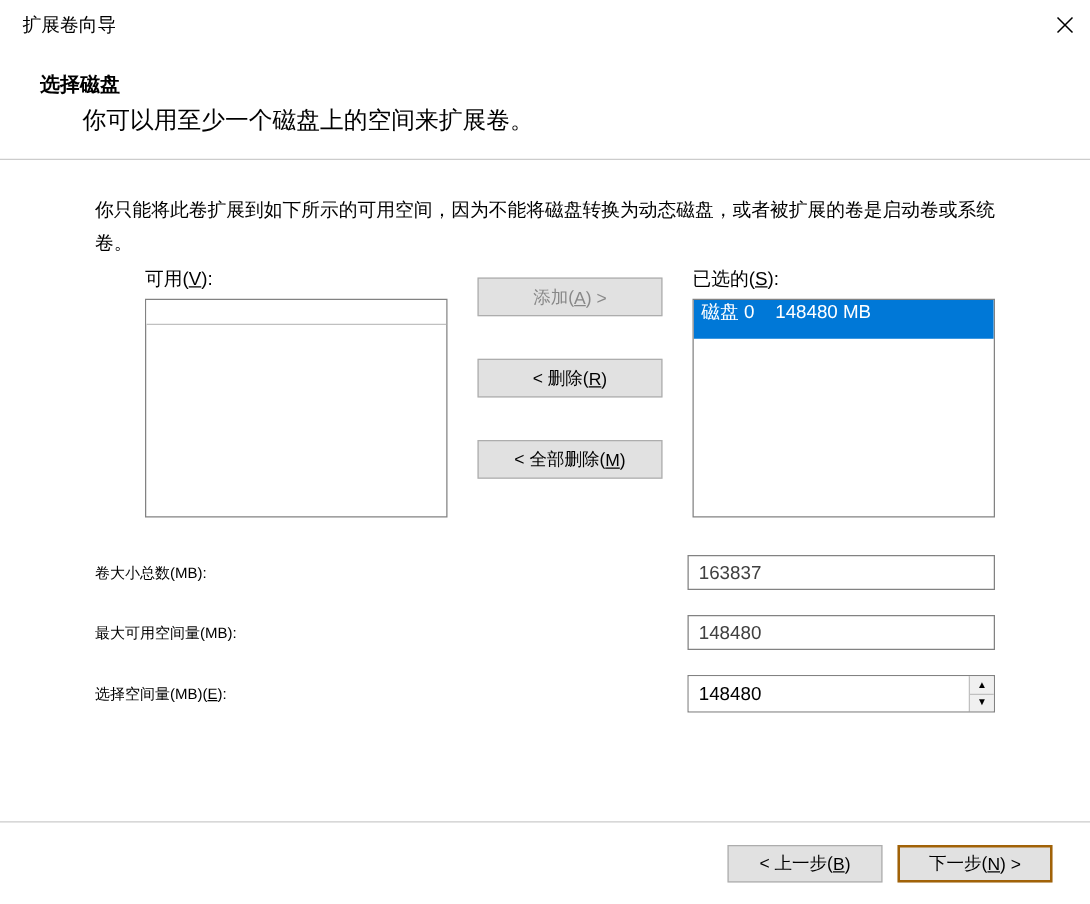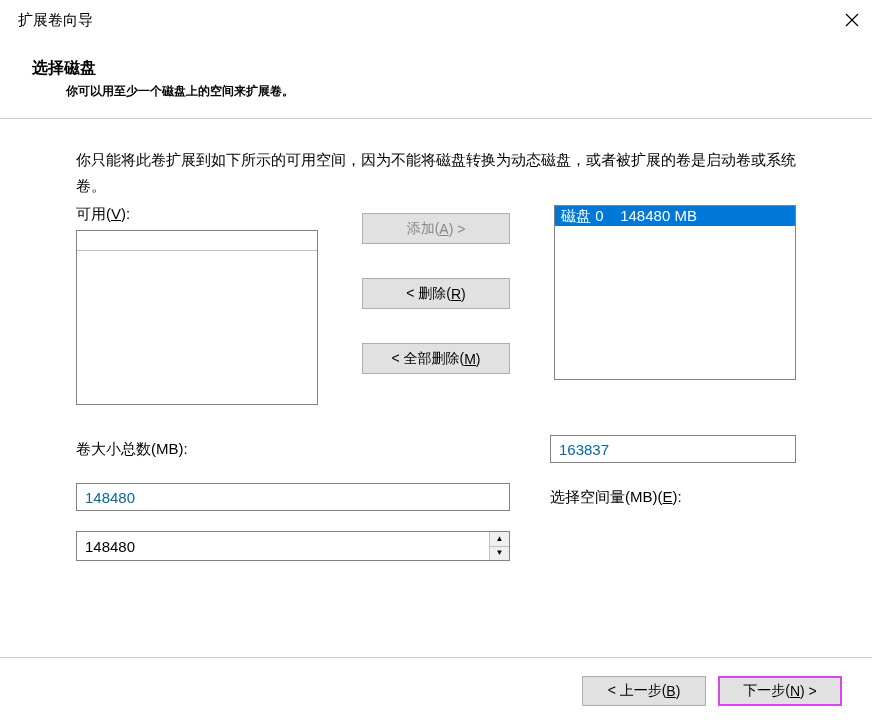--- a/index.html
+++ b/index.html
@@ -27,58 +27,59 @@
     align-items: center;
     justify-content: center;
     cursor: pointer;
   }
   .close-btn svg { width: 14px; height: 14px; }
 
   .heading-block {
     padding: 18px 20px 0 32px;
   }
   .heading-title { font-weight: 700; font-size: 16px; }
-  .heading-sub { margin: 4px 0 0 34px; font-size: 12px; font-weight: bold; }
+  .heading-sub { margin: 4px 0 0 34px; font-size: 19px; }
 
   .hr {
     border: none;
     border-top: 1px solid #ccc;
     margin: 18px 0 0 0;
   }
 
   .body {
     padding: 28px 76px 0 76px;
   }
   .info-text { font-size: 15px; line-height: 1.7; margin-bottom: 7px; }
 
   .lists-row {
     display: flex;
     align-items: flex-start;
     gap: 0;
+    margin-left: 40px;
   }
   .list-block { display: flex; flex-direction: column; }
   .list-label { font-size: 15px; margin-bottom: 6px; }
   .list-label .mn { text-decoration: underline; }
 
   .listbox {
     border: 1px solid #828282;
     width: 242px;
     height: 175px;
     background: #fff;
     overflow: auto;
     font-size: 15px;
   }
   .listbox.available .hdr {
     height: 20px;
     border-bottom: 1px solid #c0c0c0;
     background: #fff;
   }
   .list-item {
     padding: 0 6px;
-    height: 20px;
+    height: 31px;
     line-height: 20px;
     white-space: pre;
     font-size: 15px;
   }
   .list-item.selected {
     background: #0078d7;
     color: #fff;
   }
 
   .btn-col {
@@ -108,31 +109,31 @@
   .wbtn .mn { text-decoration: underline; }
 
   .fields {
     margin-top: 30px;
     display: grid;
     grid-template-columns: 1fr 246px;
     column-gap: 40px;
     row-gap: 20px;
     align-items: center;
   }
-  .flabel { font-size: 15px; }
+  .flabel { font-size: 12px; }
   .flabel .mn { text-decoration: underline; }
   .ro-box {
     border: 1px solid #828282;
     height: 28px;
     padding: 2px 8px;
     font-size: 15px;
     display: flex;
     align-items: center;
     background: #fff;
-    color:#0369a1;
+    color:#404040;
   }
   .spinner {
     display: flex;
     border: 1px solid #828282;
     height: 30px;
     background: #fff;
   }
   .spinner input {
     flex: 1;
     border: none;
@@ -179,21 +180,21 @@
     background: #e1e1e1;
     font-family: inherit;
     font-size: 14px;
     cursor: pointer;
     display: flex;
     align-items: center;
     justify-content: center;
   }
   .fbtn .mn { text-decoration: underline; }
   .fbtn.default {
-    border: 2px solid #d946ef;
+    border: 2px solid #a16207;
   }
 </style>
 </head>
 <body>
 
 <div class="titlebar">
   <div class="title">扩展卷向导</div>
   <div class="close-btn">
     <svg viewBox="0 0 14 14">
         <path d="M1 1 L13 13 M13 1 L1 13" stroke="#000" stroke-width="1.2" fill="none"></path>
@@ -233,30 +234,34 @@
           <span>)</span>
       </button>
       <button class="wbtn">
         <span>&lt; 全部删除(</span>
           <span class="mn">M</span>
           <span>)</span>
       </button>
     </div>
 
     <div class="list-block">
+      <div class="list-label">
+        <span>已选的(</span><span class="mn">S</span><span>):</span>
+      </div>
       <div class="listbox" id="selected-list">
           <div class="list-item selected">磁盘 0    148480 MB</div>
         </div>
     </div>
   </div>
 
   <div class="fields">
     <div class="flabel">卷大小总数(MB):</div>
     <div class="ro-box">163837</div>
 
+    <div class="flabel">最大可用空间量(MB):</div>
     <div class="ro-box">148480</div>
 
     <div class="flabel">
       <span>选择空间量(MB)(</span><span class="mn">E</span><span>):</span>
     </div>
     <div class="spinner">
       <input type="text" value="148480" style="">
       <div class="spin-btns">
         <div>▲</div>
         <div>▼</div>

